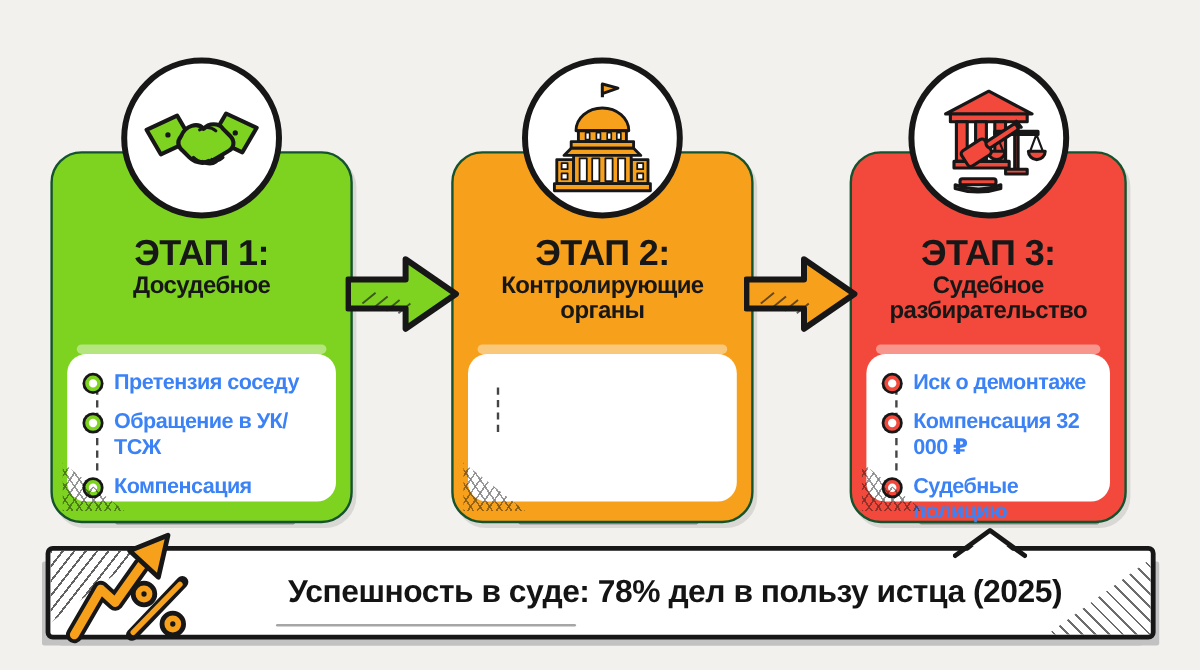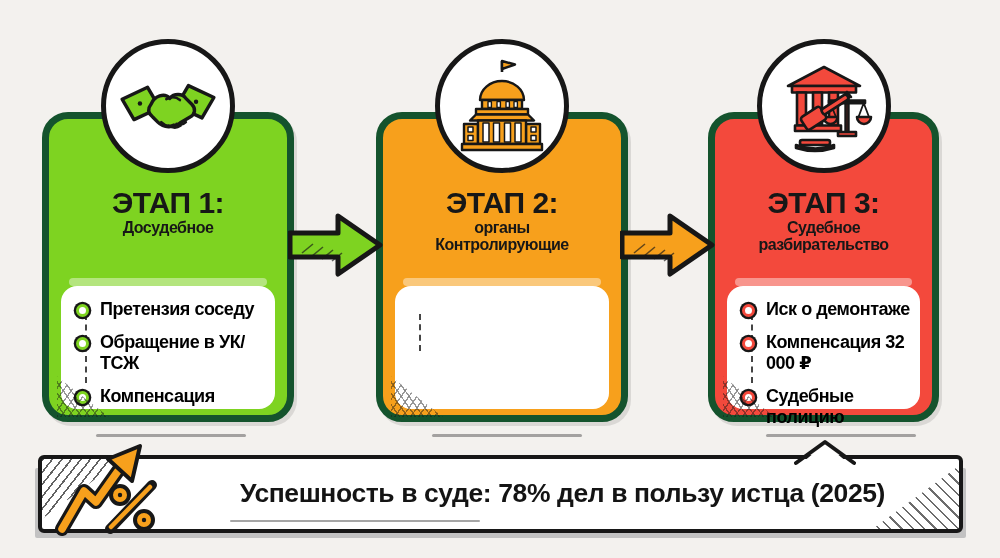--- a/index.html
+++ b/index.html
@@ -1,50 +1,50 @@
 <!DOCTYPE html>
 <html><head>
 <meta charset="utf-8">
 <style>
   html,body{margin:0;padding:0;}
   body{font-family:"Liberation Sans","DejaVu Sans",sans-serif;background:#f3f1ee;}
   #canvas{position:relative;width:1000px;height:558px;background:#f3f1ee;overflow:hidden;}
 
   
-  .stage{position:absolute;top:112px;width:252px;height:310px;box-sizing:border-box;
-         background:var(--c);border:7px solid #14532d;border-radius:26px;z-index:2;
+  .stage{position:absolute;top:126px;width:252px;height:310px;box-sizing:border-box;
+         background:var(--c);border:2px solid #14532d;border-radius:26px;z-index:2;
          box-shadow:3px 4px 0 rgba(0,0,0,0.10);}
   #stage1{left:42px;} #stage2{left:376px;} #stage3{left:708px;width:231px;}
 
   .badge{position:absolute;top:-80px;left:50%;transform:translateX(-50%);
          width:134px;height:134px;box-sizing:border-box;border-radius:50%;
          background:#fff;border:5px solid #171717;display:flex;align-items:center;
          justify-content:center;z-index:3;}
   .badge svg{width:102px;height:86px;color:var(--c);}
   #stage2 .badge svg,#stage3 .badge svg{width:100px;height:100px;}
 
   .title{position:absolute;top:68px;left:0;right:0;text-align:center;color:#171717;
          font-weight:bold;line-height:1.07;letter-spacing:-0.5px;}
   .t1{display:block;font-size:30px;}
-  .t2{display:block;font-size:16px;}
+  .t2{display:block;font-size:20px;}
 
   .panel{position:absolute;left:12px;right:12px;top:167px;height:123px;box-sizing:border-box;
          background:#fff;border-radius:16px;padding:13px 6px 8px 15px;}
   .panel::before{content:"";position:absolute;left:8px;right:8px;top:-8px;height:8px;
          background:rgba(255,255,255,0.42);border-radius:8px;}
   .panel::after{content:"";position:absolute;left:-4px;bottom:-8px;width:52px;height:46px;
          clip-path:polygon(0 12%,0 100%,100% 100%);opacity:.55;pointer-events:none;
          background:repeating-linear-gradient(55deg,rgba(23,23,23,.8) 0 1.3px,transparent 1.3px 6.5px),
                     repeating-linear-gradient(-55deg,rgba(23,23,23,.8) 0 1.3px,transparent 1.3px 6.5px);}
   .connector{position:absolute;left:24px;top:28px;bottom:26px;width:0;
          border-left:2px dashed #171717;opacity:.8;}
   .row{position:relative;display:flex;align-items:flex-start;gap:11px;margin-bottom:11px;}
   .dot{flex:0 0 auto;width:7px;height:7px;margin-top:5px;border-radius:50%;background:#fff;
        border:3.5px solid var(--c);box-shadow:0 0 0 2.3px #171717;}
-  .itext{font-size:18px;font-weight:bold;color:#000000;line-height:1.2;
+  .itext{font-size:18px;font-weight:bold;color:#3b82f6;line-height:1.2;
          letter-spacing:-0.45px;white-space:pre-line;}
 
   
   .flow-arrow{position:absolute;top:209px;width:96px;height:72px;z-index:4;color:var(--c);}
   #arrow1{left:288px;} #arrow2{left:620px;}
 
   
   #banner{position:absolute;left:38px;top:455px;width:925px;height:78px;box-sizing:border-box;
           background:#fff;border:4px solid #171717;border-radius:6px;z-index:5;
           box-shadow:-7px 9px 0 -4px #c2c2c2,7px 9px 0 -4px #c2c2c2;}
@@ -143,22 +143,22 @@
               <rect x="16" y="79.5" width="5" height="5"></rect>
             <rect x="79" y="71" width="5" height="5"></rect>
               <rect x="79" y="79.5" width="5" height="5"></rect>
           </g>
           <rect x="10" y="88" width="80" height="6" fill="currentColor"></rect>
         </g>
       </svg>
     </div>
     <div class="title">
       <span class="t1">ЭТАП 2:</span>
+      <span class="t2">Контролирующие</span>
       <span class="t2">органы</span>
-      <span class="t2">Контролирующие</span>
     </div>
     <div class="panel">
       <div class="connector" style="bottom:58px"></div>
     </div>
   </div>
 
   <div class="flow-arrow" id="arrow2" style="--c: #f7a01c;">
     <svg viewBox="0 0 96 72" width="96" height="72">
       <path d="M2 24 H50 V7 L92 36 L50 65 V48 H2 Z" fill="currentColor" stroke="#171717" stroke-width="5" stroke-linejoin="round"></path>
       <path d="M14 44 l11 -9 M24 47 l11 -9 M34 50 l11 -9 M44 52 l10 -8" stroke="#171717" stroke-width="1.6" opacity=".65" fill="none"></path>

